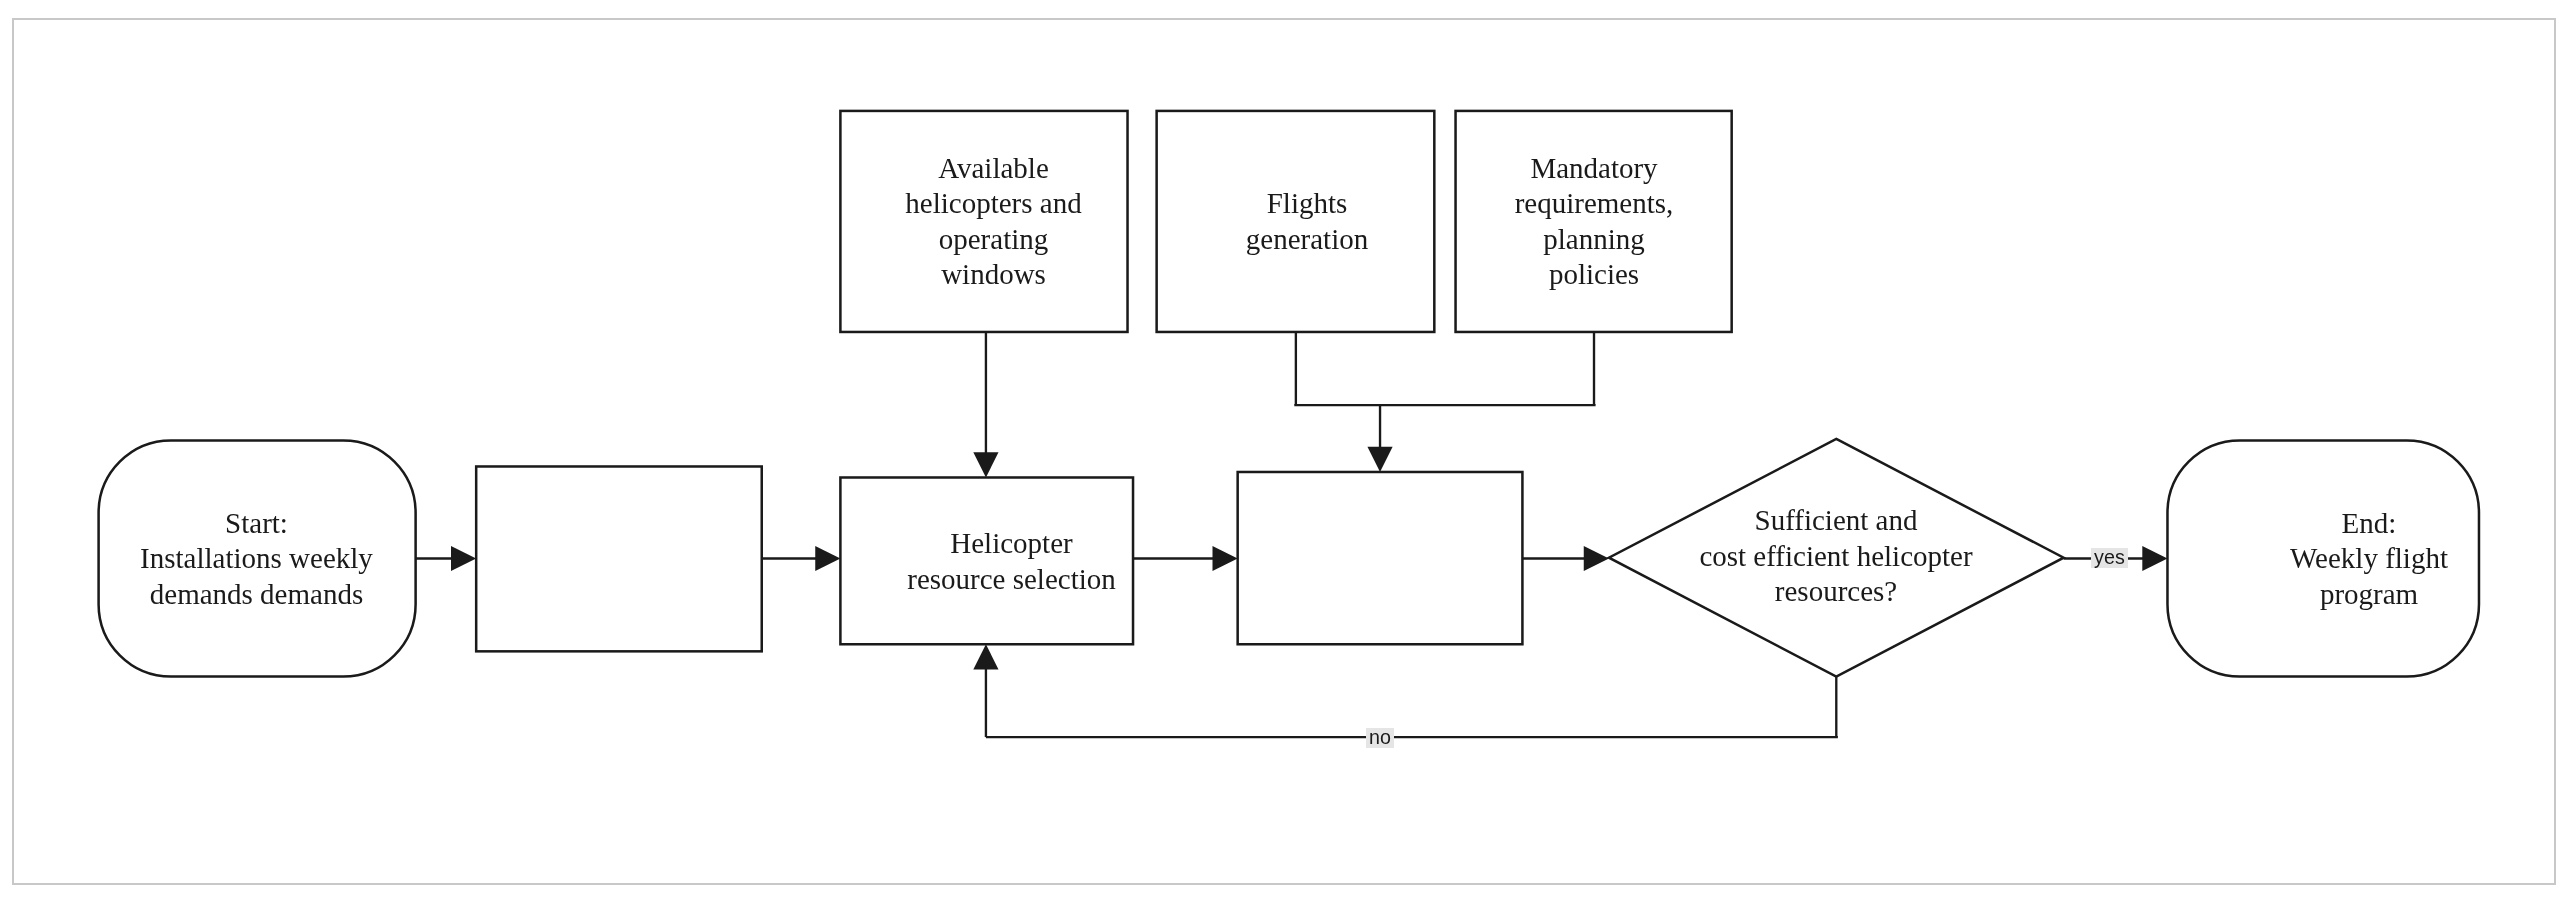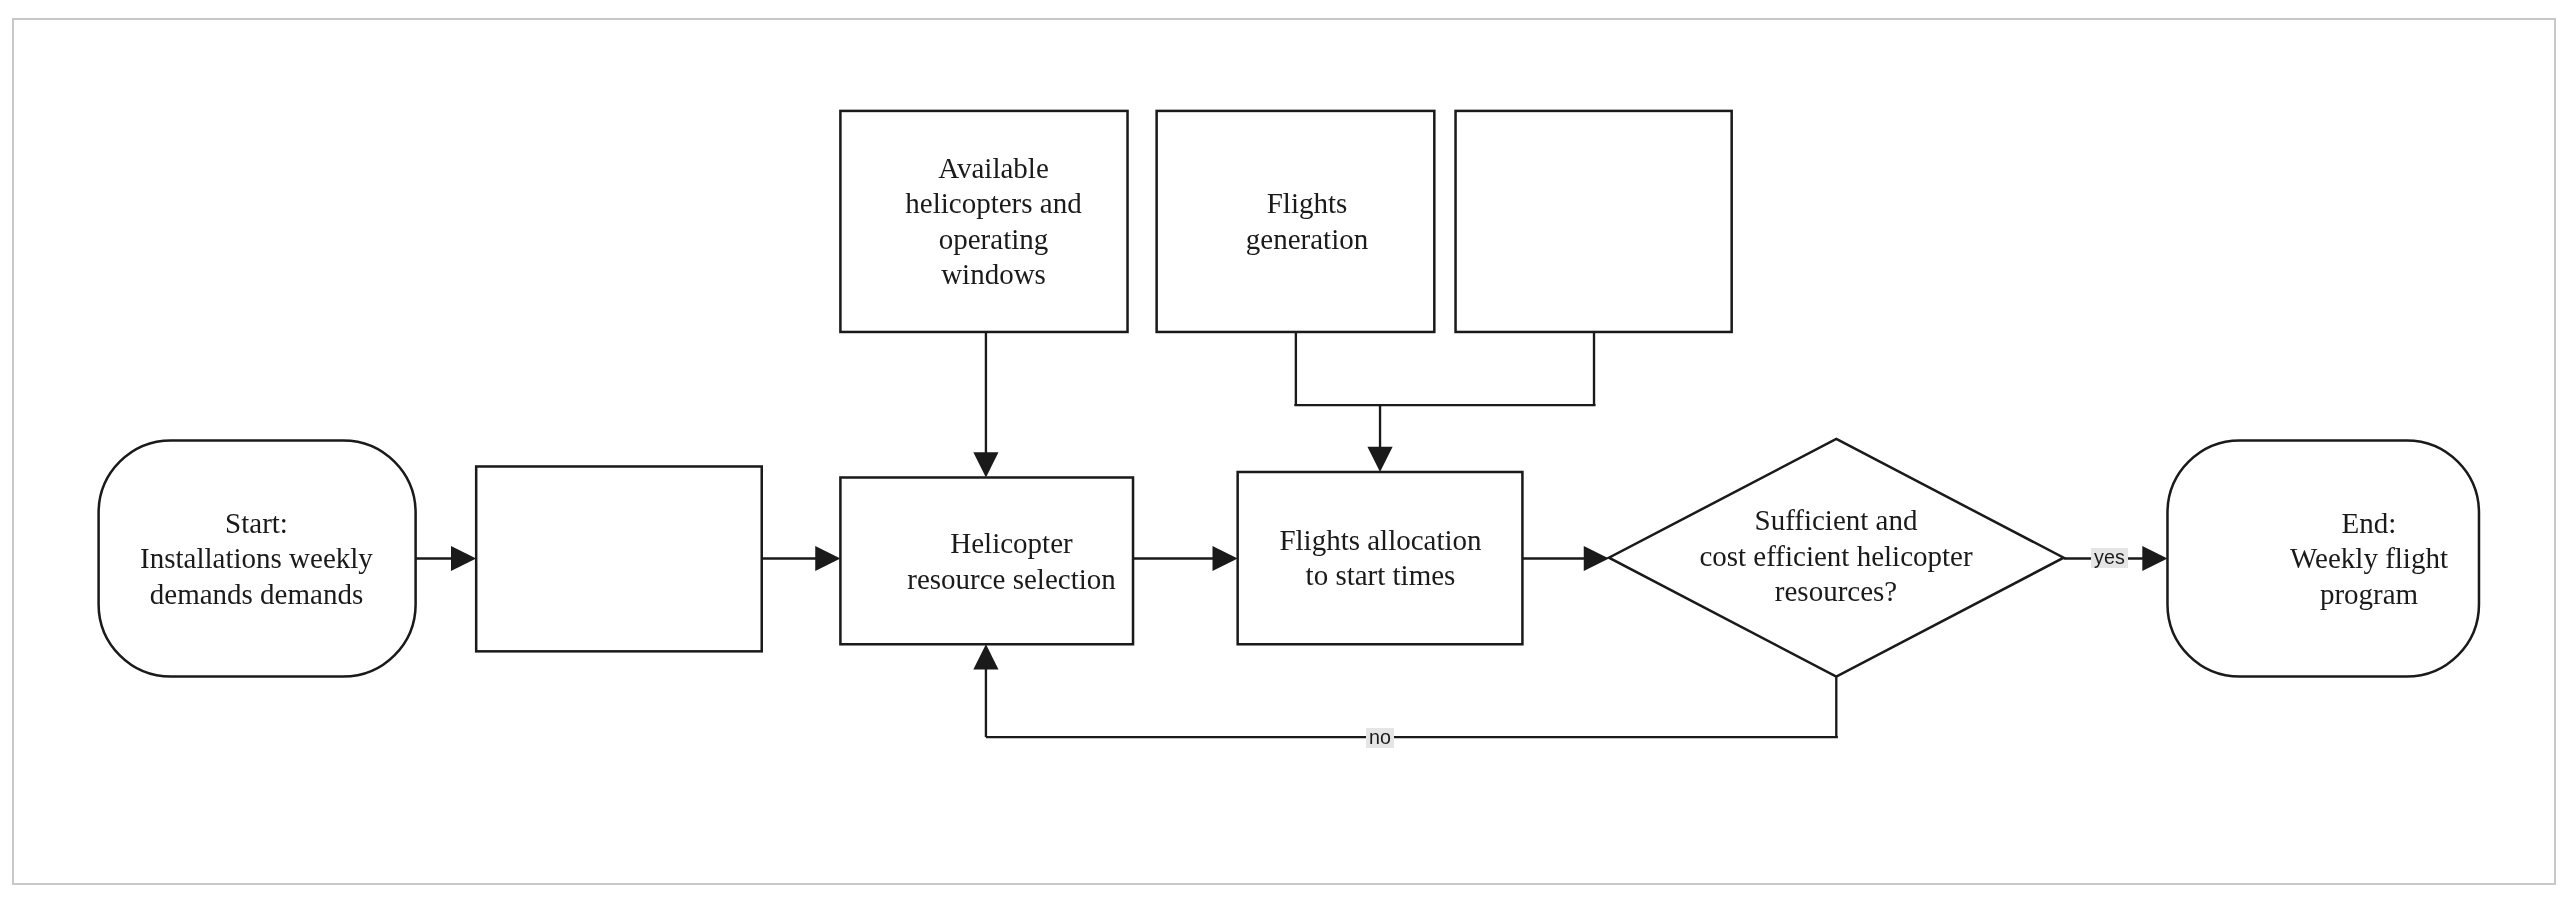--- a/index.html
+++ b/index.html
@@ -155,30 +155,32 @@
     <span class="ln">helicopters and</span>
     <span class="ln">operating</span>
     <span class="ln">windows</span>
   </div>
 
   <div class="node-label" style="left:1157px; top:111px; width:278px; height:221px;padding-left:11px;">
     <span class="ln">Flights</span>
     <span class="ln">generation</span>
   </div>
 
+  <div class="node-label" style="left:1456px; top:111px; width:276px; height:221px;">
+    <span class="ln">Mandatory</span>
+    <span class="ln">requirements,</span>
+    <span class="ln">planning</span>
+    <span class="ln">policies</span>
+  </div>
 
   <div class="node-label" style="left:840px; top:478px; width:343px; height:167px;">
     <span class="ln">Helicopter</span>
     <span class="ln">resource selection</span>
   </div>
 
-  <div class="node-label" style="left:1238px; top:472px; width:285px; height:172px;">
-    <span class="ln">Flights allocation</span>
-    <span class="ln">to start times</span>
-  </div>
 
   <div class="node-label" style="left:1592px; top:478px; width:488px; height:157px;">
     <span class="ln">Sufficient and</span>
     <span class="ln">cost efficient helicopter</span>
     <span class="ln">resources?</span>
   </div>
 
   <div class="node-label" style="left:2168px; top:441px; width:312px; height:236px;margin-left:45px;">
     <span class="ln">End:</span>
     <span class="ln">Weekly flight</span>

